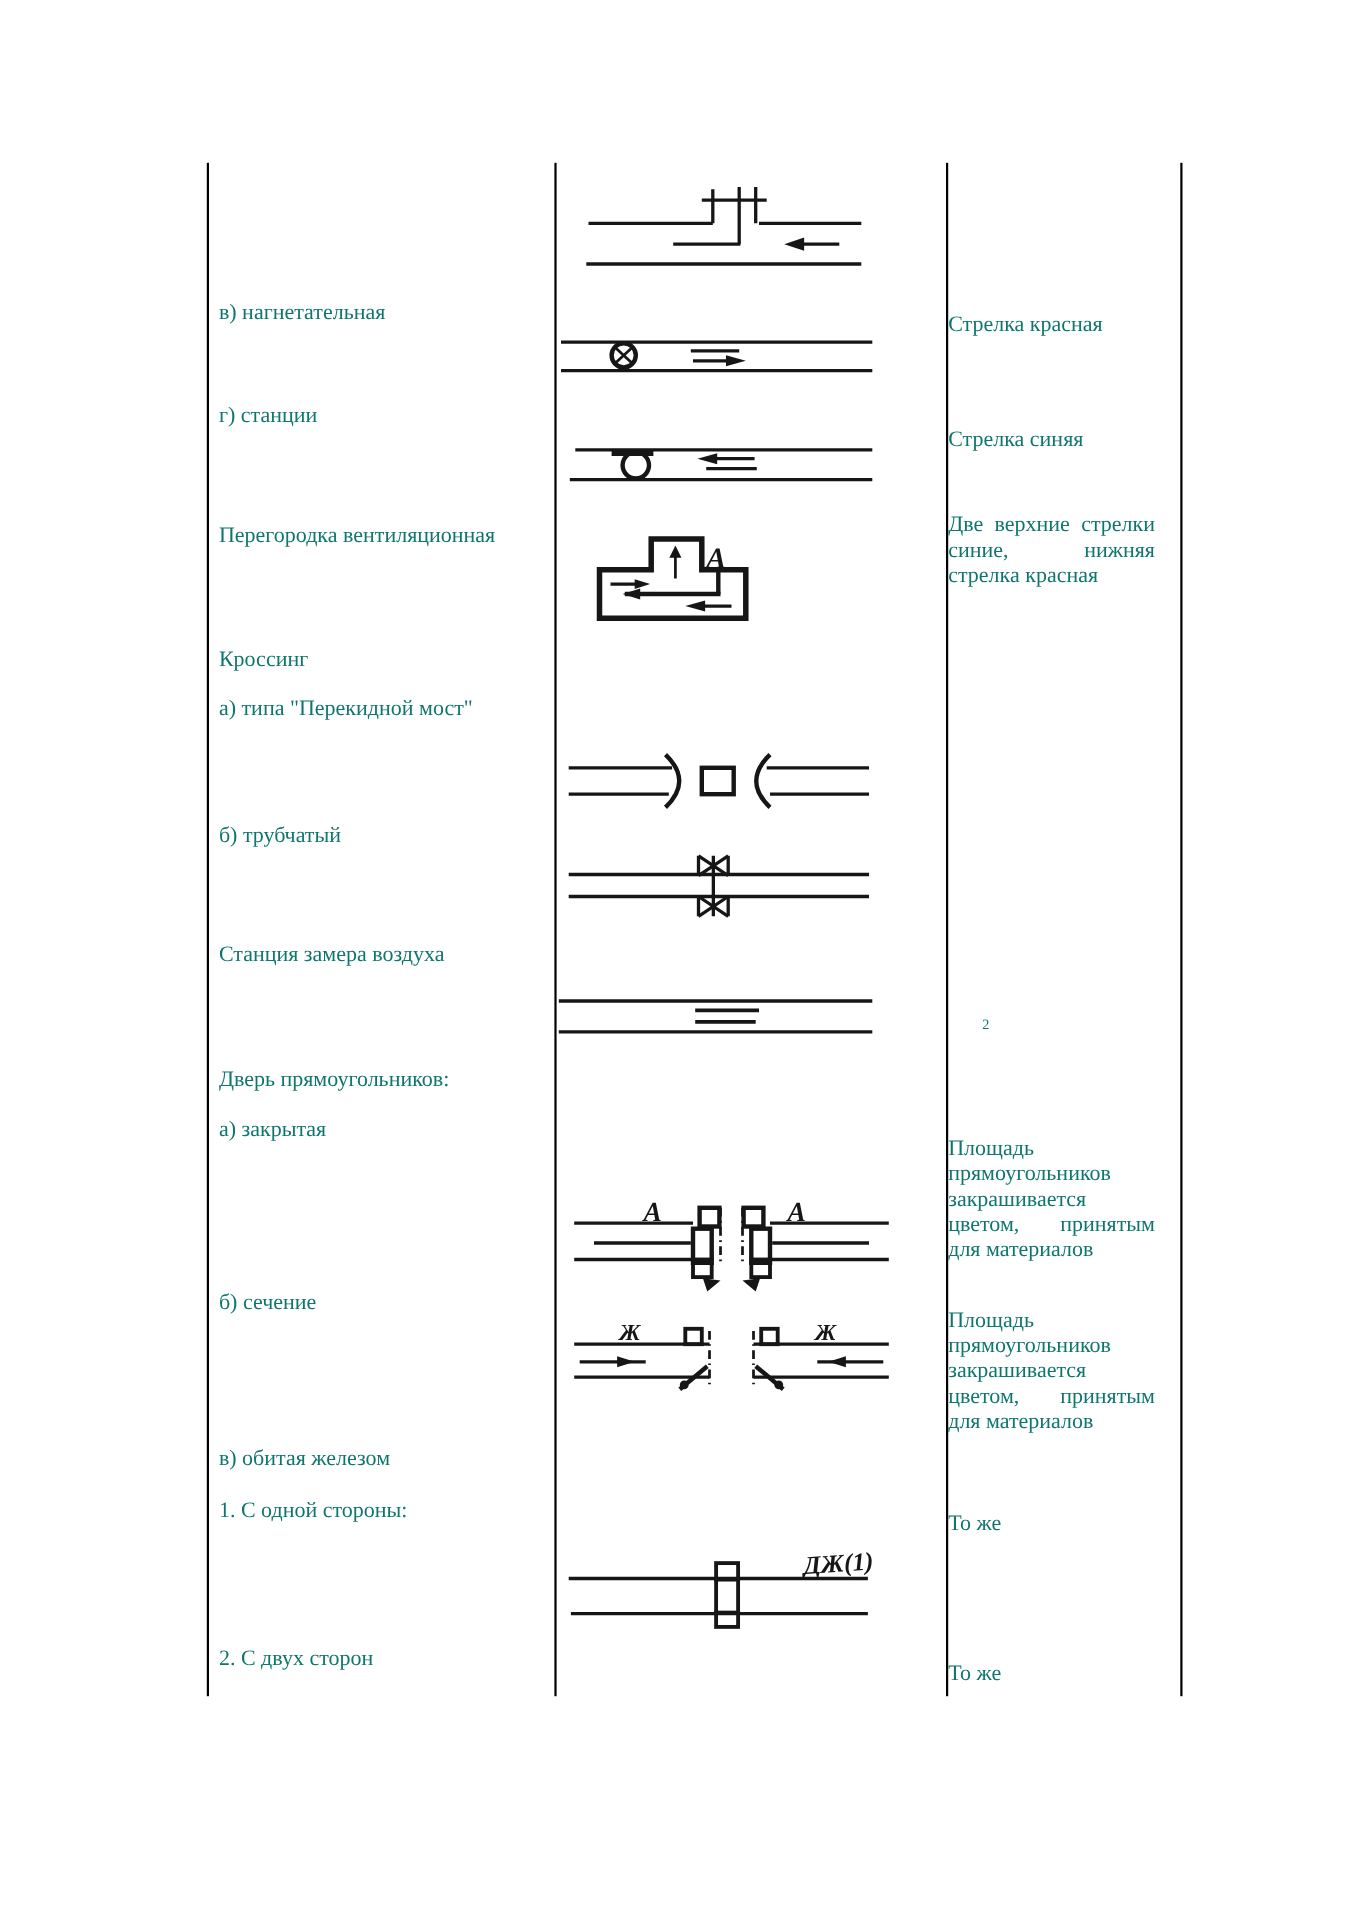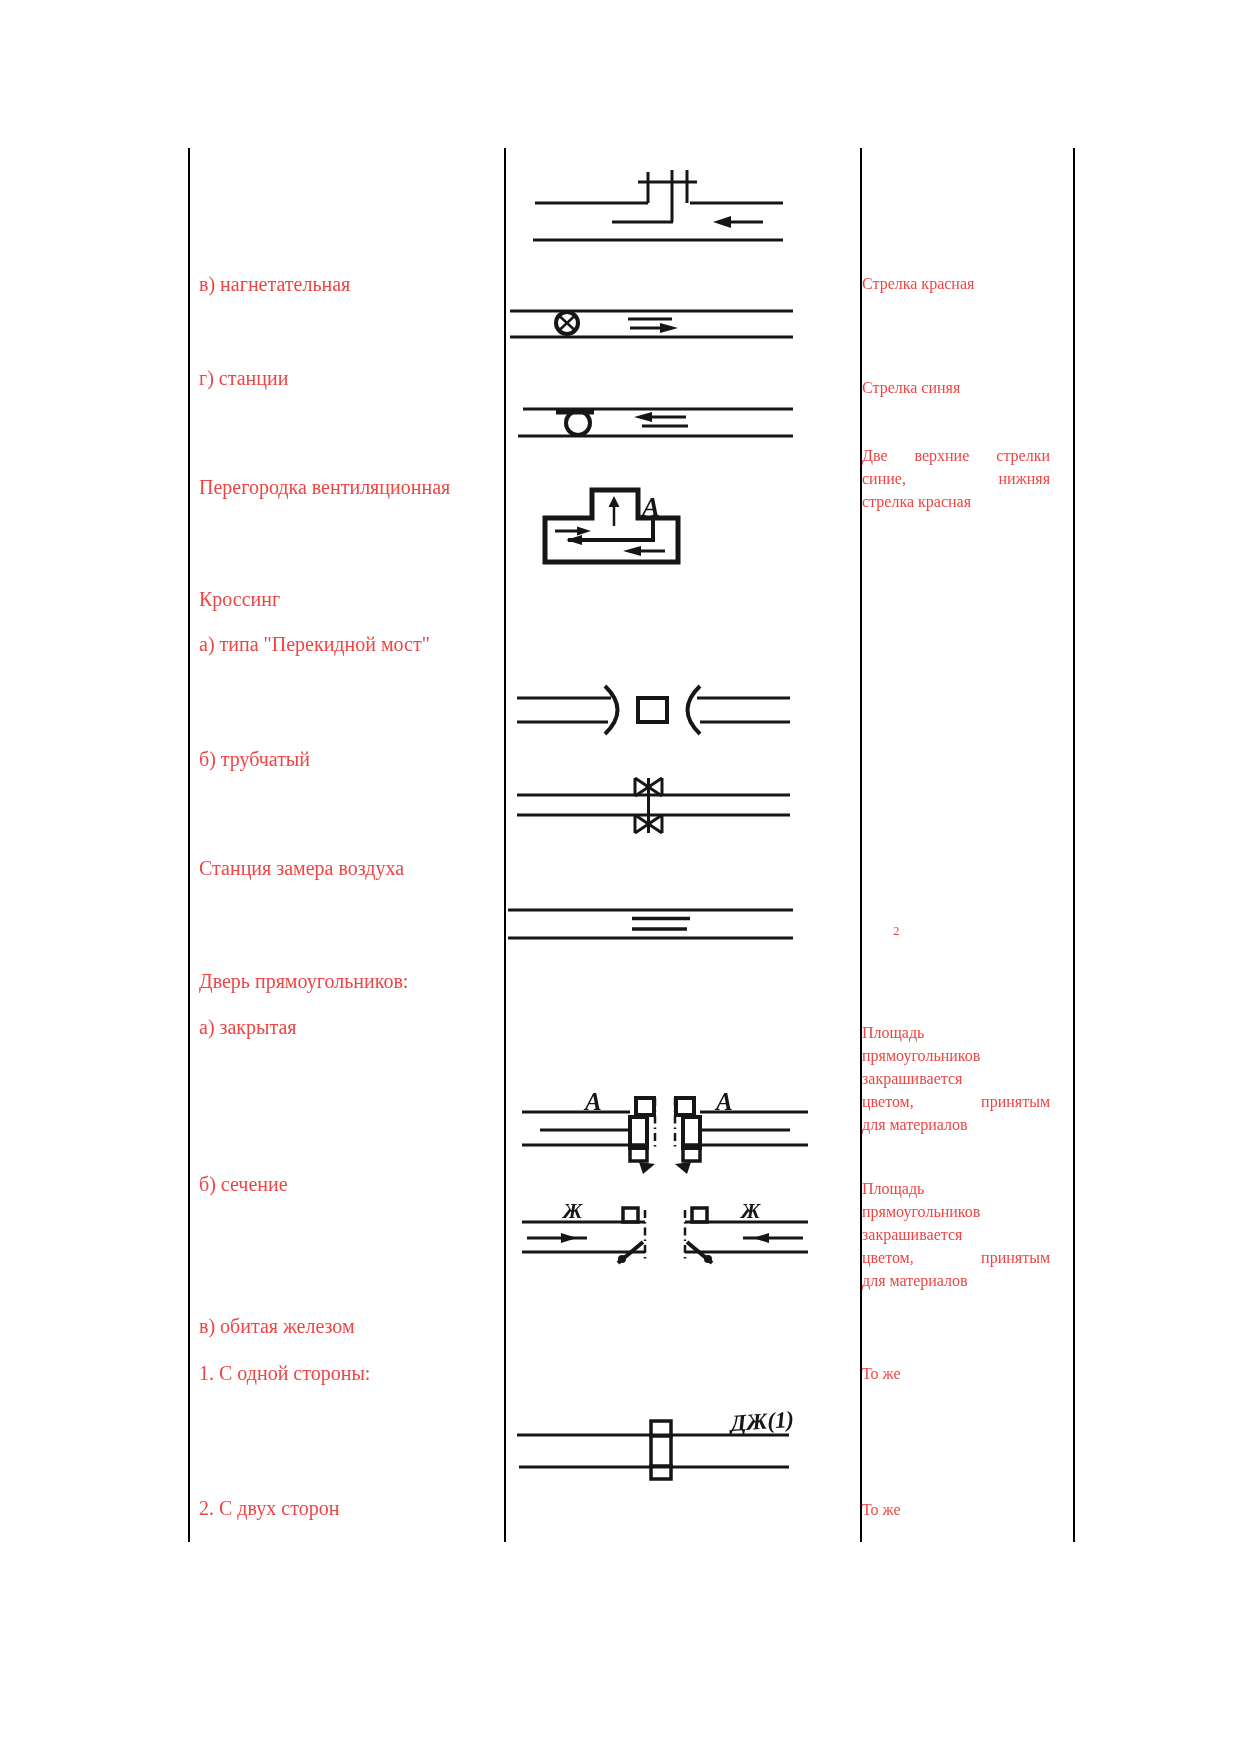--- a/index.html
+++ b/index.html
@@ -1,25 +1,25 @@
 <!DOCTYPE html>
 <html><head>
 <meta charset="utf-8">
 <style>
   html,body { margin:0; padding:0; background:#fff; }
   .page {
     position:relative; width:1228px; height:1755px; background:#ffffff;
-    font-family:"Liberation Serif", serif; color:#ef4444; overflow:hidden;
+    font-family:"Liberation Serif", serif; color:#0f766e; overflow:hidden;
   }
   .vline { position:absolute; top:148px; height:1394px; width:2px; background:#000; }
   .lbl {
     position:absolute; left:199px; font-size:20px; line-height:23px; white-space:nowrap;
   }
   .note {
-    position:absolute; left:862px; width:188px; font-size:16px; line-height:23px;
+    position:absolute; left:862px; width:188px; font-size:20px; line-height:23px;margin-top:12px;
   }
   .j { text-align:justify; text-align-last:justify; }
   .sub { position:absolute; font-size:13px; line-height:13px; }
   svg.sym { position:absolute; }
   svg.sym line, svg.sym path, svg.sym rect, svg.sym circle {
     stroke:#161616; fill:none; stroke-linecap:butt;
   }
   svg.sym polygon { fill:#161616; stroke:none; }
   svg.sym circle.dot { fill:#161616; stroke:none; }
   svg.sym text {
@@ -50,21 +50,21 @@
   <div class="lbl" style="top:1315px">в) обитая железом</div>
   <div class="lbl" style="top:1362px">1. С одной стороны:</div>
   <div class="lbl" style="top:1497px">2. С двух сторон</div>
 
   <div class="note" style="top:272px">
     <div>Стрелка красная</div>
   </div>
   <div class="note" style="top:376px">
     <div>Стрелка синяя</div>
   </div>
-  <div class="note" style="top:444px">
+  <div class="note" style="top:454px">
     <div class="j">Две верхние стрелки</div>
     <div class="j">синие, нижняя</div>
     <div>стрелка красная</div>
   </div>
   <div class="sub" style="left:893px; top:924px">2</div>
   <div class="note" style="top:1021px">
     <div>Площадь</div>
     <div>прямоугольников</div>
     <div>закрашивается</div>
     <div class="j">цветом, принятым</div>

